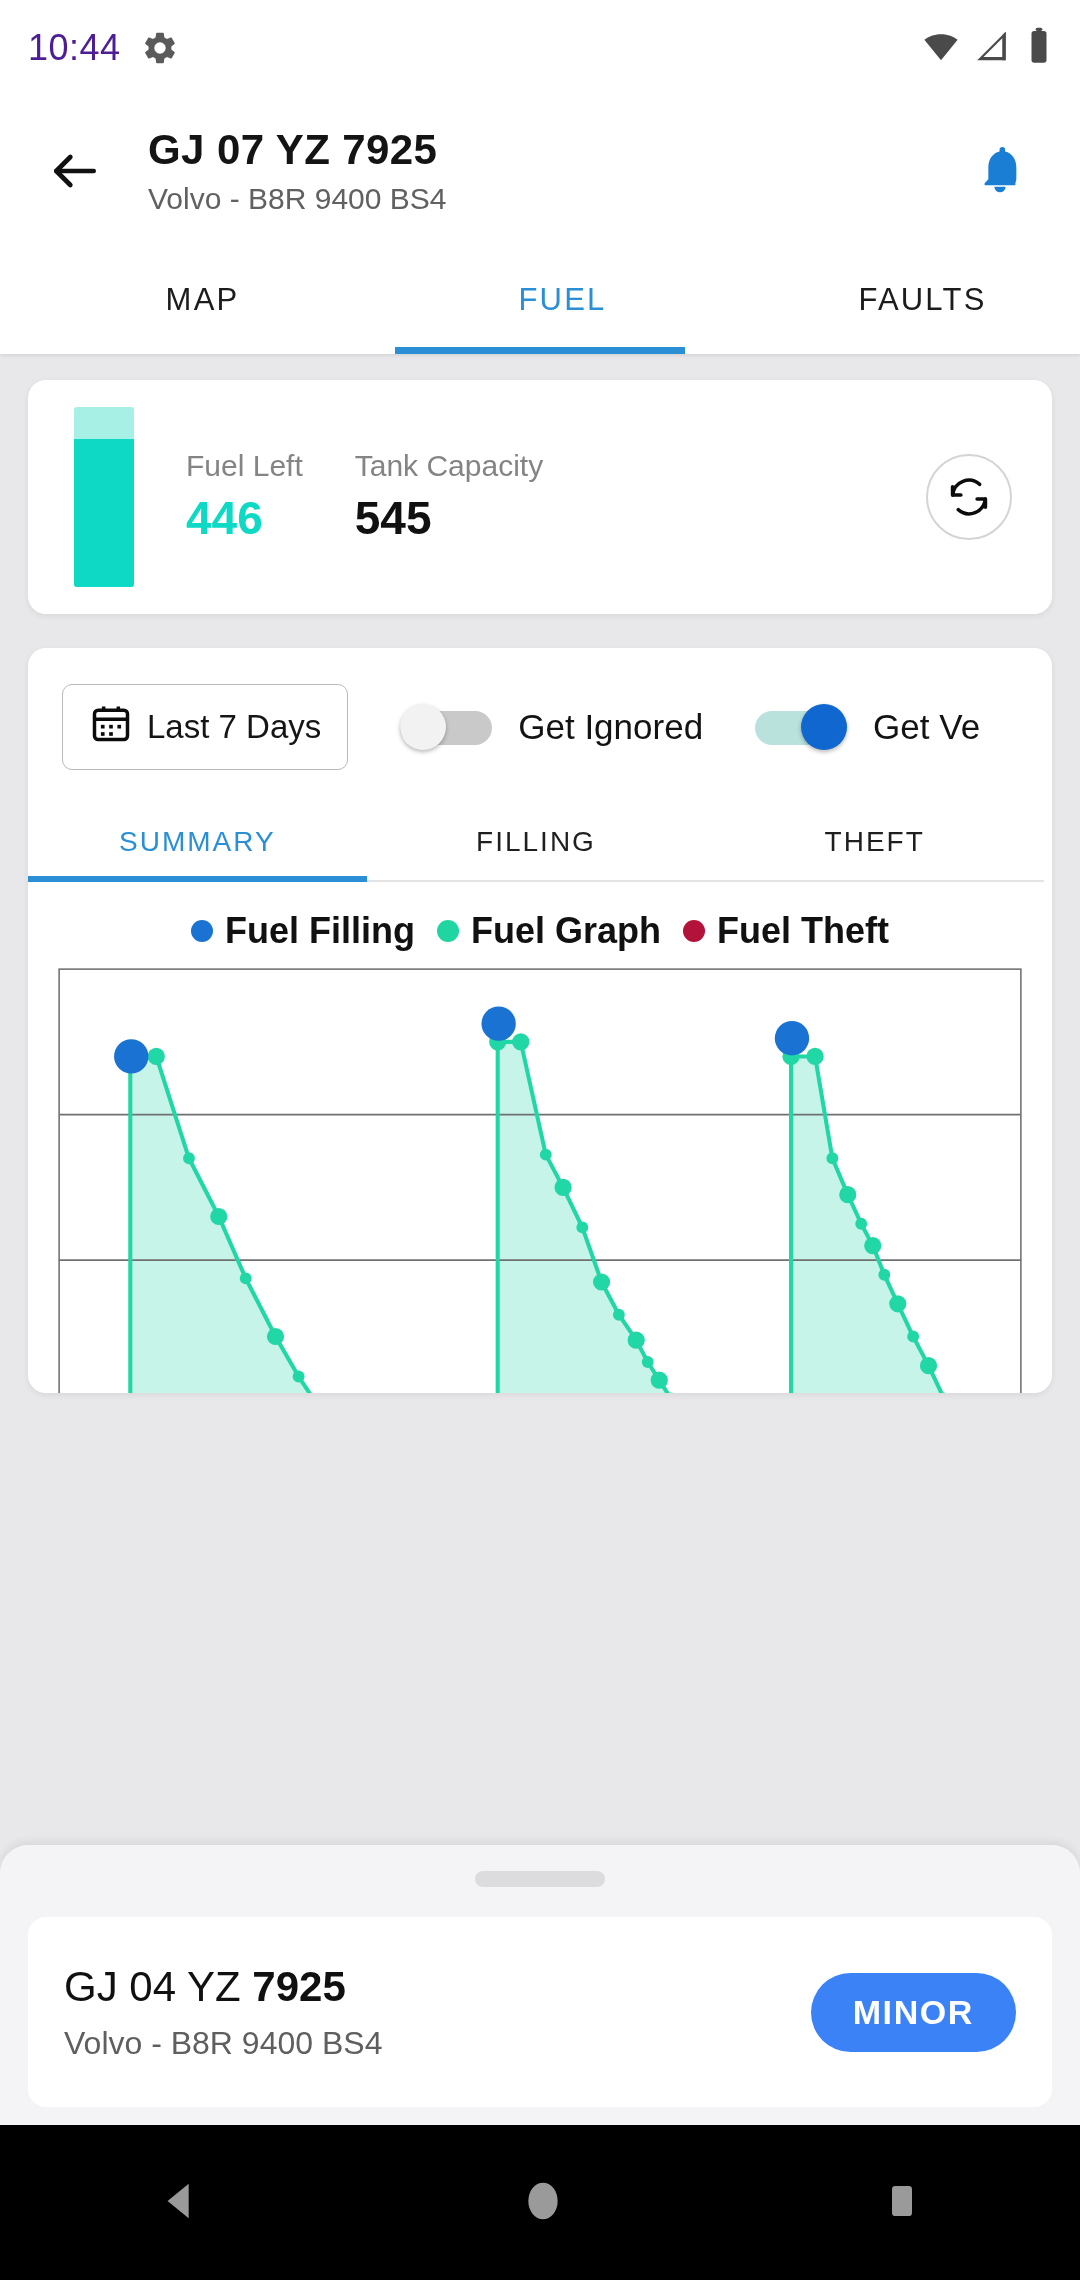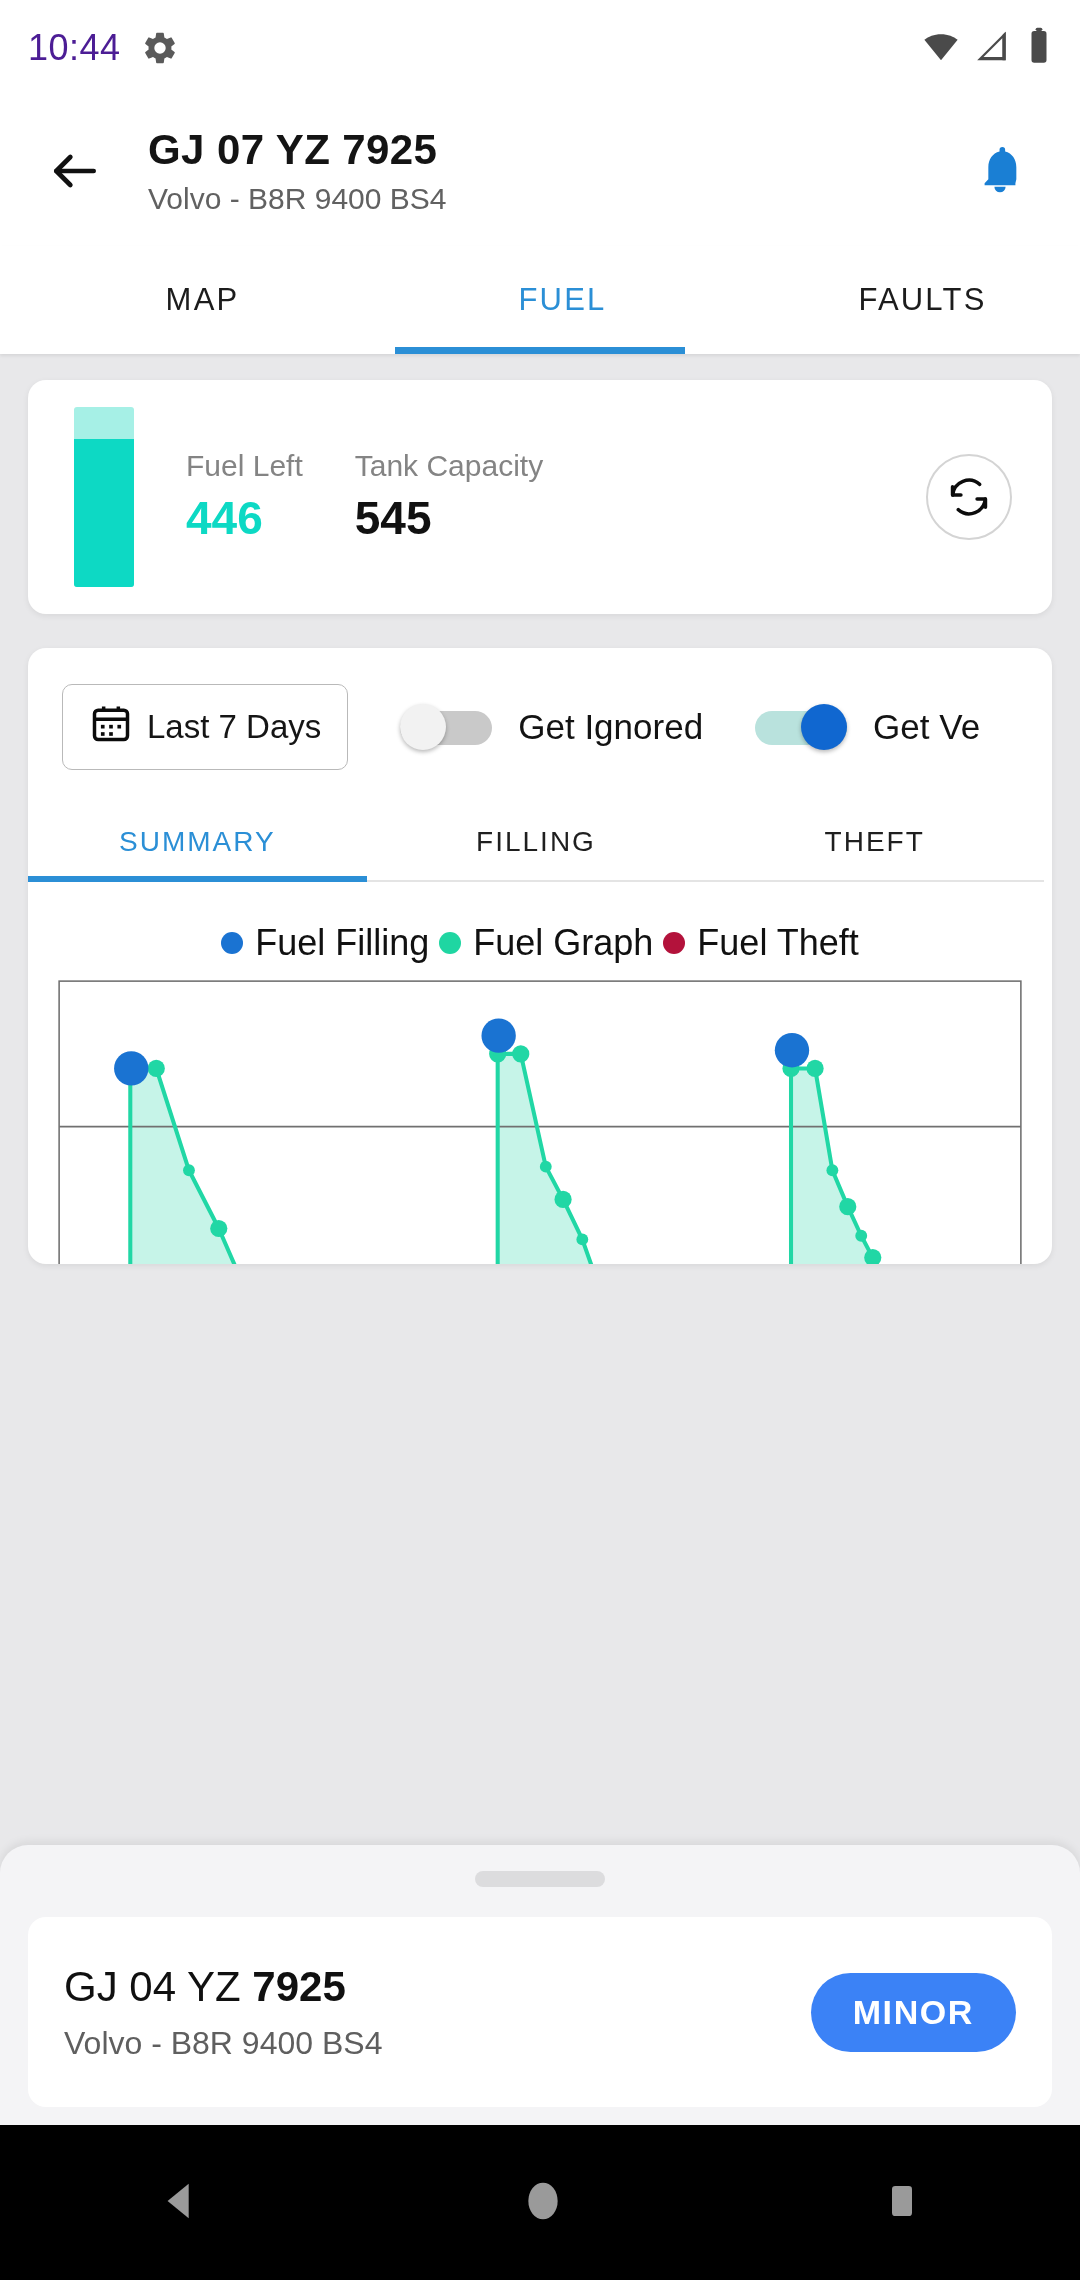--- a/index.html
+++ b/index.html
@@ -73,21 +73,21 @@
   .fuel-value.left{ color:#0dd9c4; }
   .fuel-value.cap{ color:#111111; }
   .fuel-updated{ font-size:30px; color:#2b2b2b; margin-top:26px; }
   .fuel-updated b{ color:#111111; }
   .refresh-btn{
     margin-left:auto; width:86px; height:86px; border-radius:50%;
     border:2px solid #d4d4d4; display:flex; align-items:center; justify-content:center;
   }
 
   
-  .chart-card{ margin-top:34px; padding:0; overflow:hidden; height:616px; }
+  .chart-card{ margin-top:34px; padding:0; overflow:hidden; height:745px; }
   .controls{
     display:flex; align-items:center; padding:36px 34px 20px 34px;
     white-space:nowrap;
   }
   .date-btn{
     border:1.5px solid #b9b9b9; border-radius:10px;
     padding:16px 26px; display:flex; align-items:center; gap:14px;
     font-size:33px; color:#151515;
   }
   .switch{ position:relative; width:92px; height:46px; flex:0 0 auto; }
@@ -108,21 +108,21 @@
   .subtabs{ display:flex; border-bottom:2px solid #e4e4e4; margin:16px 8px 0 0; }
   .subtab{
     flex:1; text-align:center; padding:20px 0 22px 0;
     font-size:28px; letter-spacing:2px; color:#1f1f1f; position:relative;
   }
   .subtab.active{ color:#2b8fd6; }
   .subtab.active::after{
     content:""; position:absolute; left:0; right:0; bottom:-2px; height:6px; background:#2b8fd6;
   }
 
-  .legend{ display:flex; justify-content:center; align-items:center; gap:10px; padding:40px 0 14px 0; }
+  .legend{ display:flex; justify-content:center; align-items:center; gap:22px; padding:28px 0 14px 0;font-weight:bold; }
   .legend-item{ display:flex; align-items:center; gap:12px; }
   .legend-dot{ width:22px; height:22px; border-radius:50%; }
   .legend-text{ font-size:36px; color:#111111; }
 
   .plot-wrap{ padding:0 28px; }
   .plot{ width:100%; display:block; }
 
   
   .sheet{
     position:absolute; left:0; right:0; bottom:155px;

